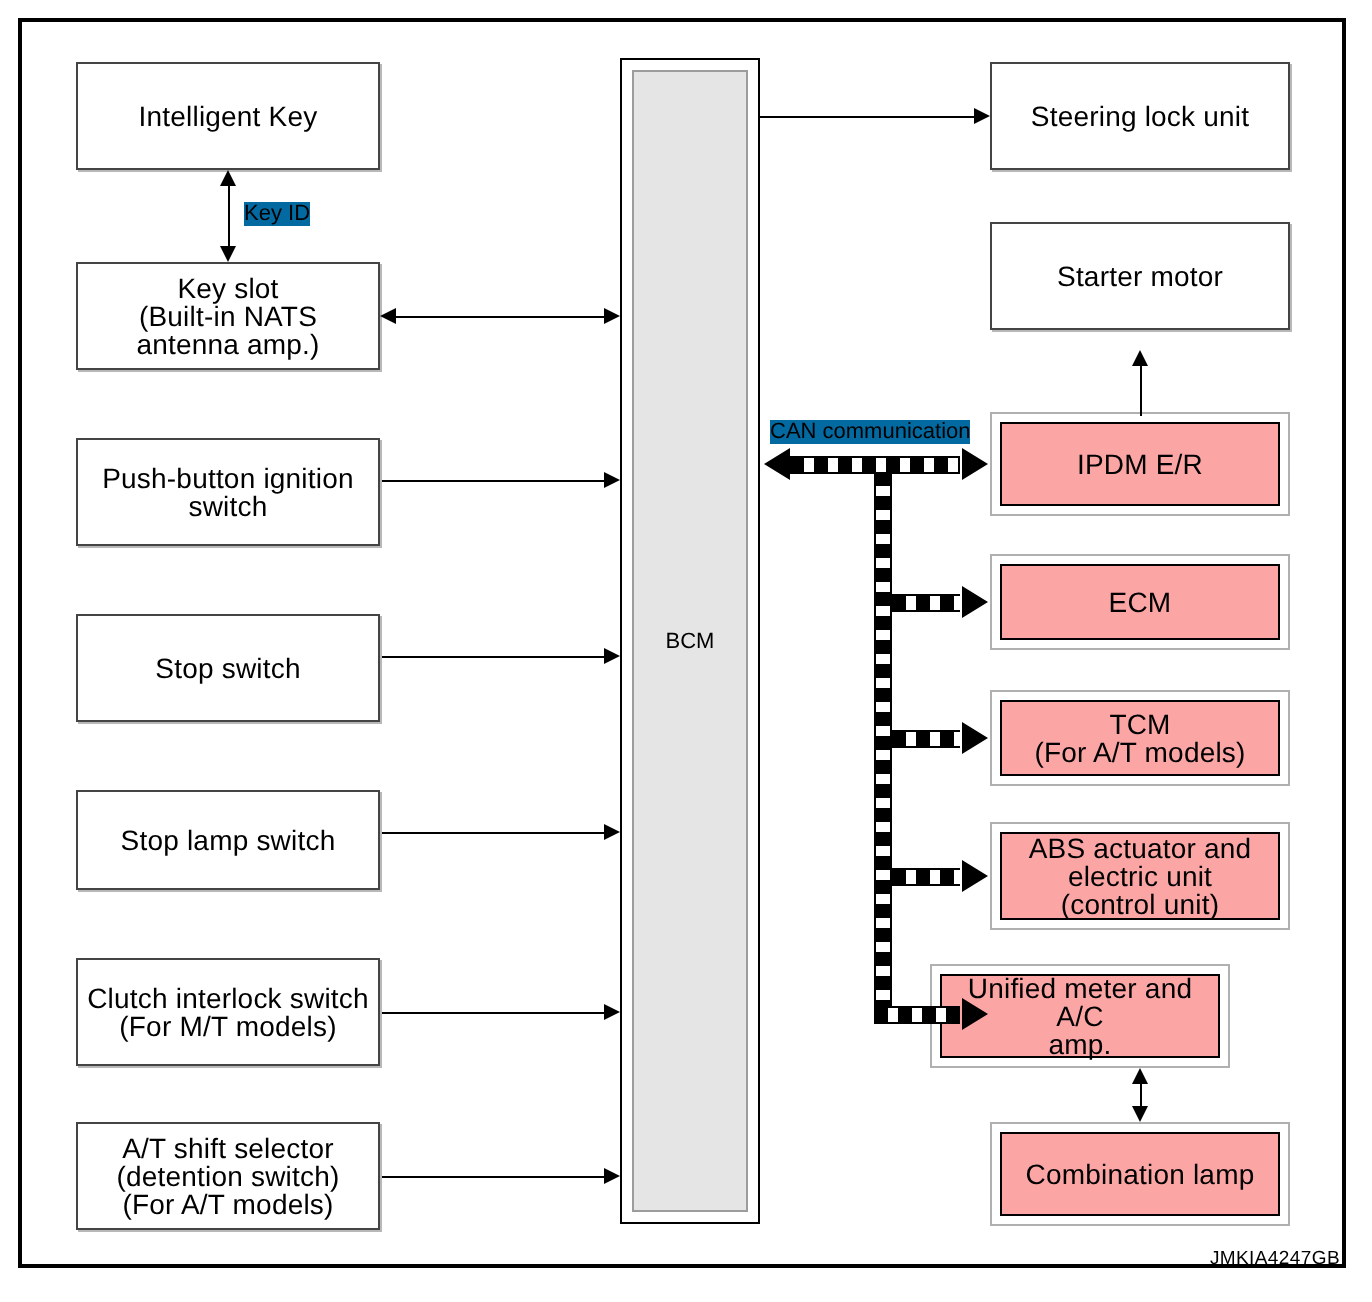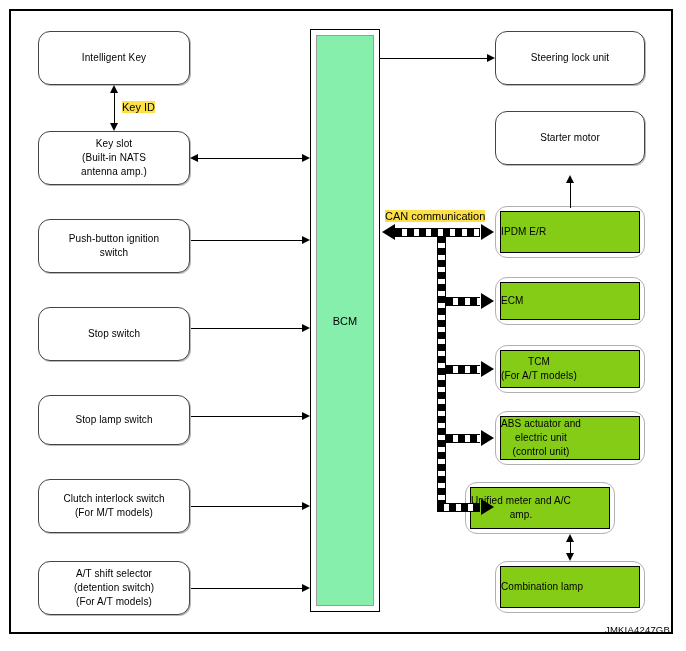--- a/index.html
+++ b/index.html
@@ -23,63 +23,62 @@
     background:#fff;
   }
 
   
   .box{
     position:absolute;
     box-sizing:border-box;
     background:#fff;
     display:flex;align-items:center;justify-content:center;
     text-align:center;
-    font-size:10px;
+    font-size:14px;
     line-height:14px;
     color:#000;
     letter-spacing:.1px;
-    border-radius:12px;
   }
   
   .single{
     border:1px solid #444;
     box-shadow:1px 1px 0 0 #b8b8b8;
   }
   
   .dbl{
     border:1px solid #b0b0b0;
     padding:4px;
     box-shadow:none;
   }
   .dbl > .inner{
     width:100%;height:100%;
     border:1px solid #000;
-    background:#84cc16;
-    display:flex;align-items:center;
+    background:#fca5a5;
+    display:flex;align-items:center;justify-content:center;
     text-align:center;
     box-sizing:border-box;
   }
   .dbl > .inner > span{display:block;}
 
   
   #bcm{
     position:absolute;
     left:310px;top:29px;
     width:70px;height:583px;
     box-sizing:border-box;
     border:1px solid #000;
     padding:5px;
     background:#fff;
   }
   #bcm .inner{
     width:100%;height:100%;
     border:1px solid #9c9c9c;
     box-sizing:border-box;
     display:flex;align-items:center;justify-content:center;
-    font-size:11px;color:#000;background:#86efac;
+    font-size:11px;color:#000;background:#e5e5e5;
   }
 
   
   .hline{position:absolute;height:0;border-top:1.4px solid #000;}
   .vline{position:absolute;width:0;border-left:1.4px solid #000;}
 
   
   .ar{position:absolute;width:0;height:0;}
   .ar-r{border-top:4.5px solid transparent;border-bottom:4.5px solid transparent;border-left:8px solid #000;}
   .ar-l{border-top:4.5px solid transparent;border-bottom:4.5px solid transparent;border-right:8px solid #000;}
@@ -100,21 +99,21 @@
     box-sizing:content-box;
   }
   .can-ar{position:absolute;width:0;height:0;}
   .can-ar-r{border-top:8px solid transparent;border-bottom:8px solid transparent;border-left:13px solid #000;}
   .can-ar-l{border-top:8px solid transparent;border-bottom:8px solid transparent;border-right:13px solid #000;}
 
   
   .lbl{
     position:absolute;
     font-size:11px;color:#000;
-    background:#fde047;
+    background:#0369a1;
     white-space:nowrap;
   }
   #fig-id{
     position:absolute;
     right:16px;bottom:16px;
     font-size:9.5px;
     letter-spacing:.2px;
     color:#000;
     font-family:"Liberation Sans","DejaVu Sans",sans-serif;
   }

